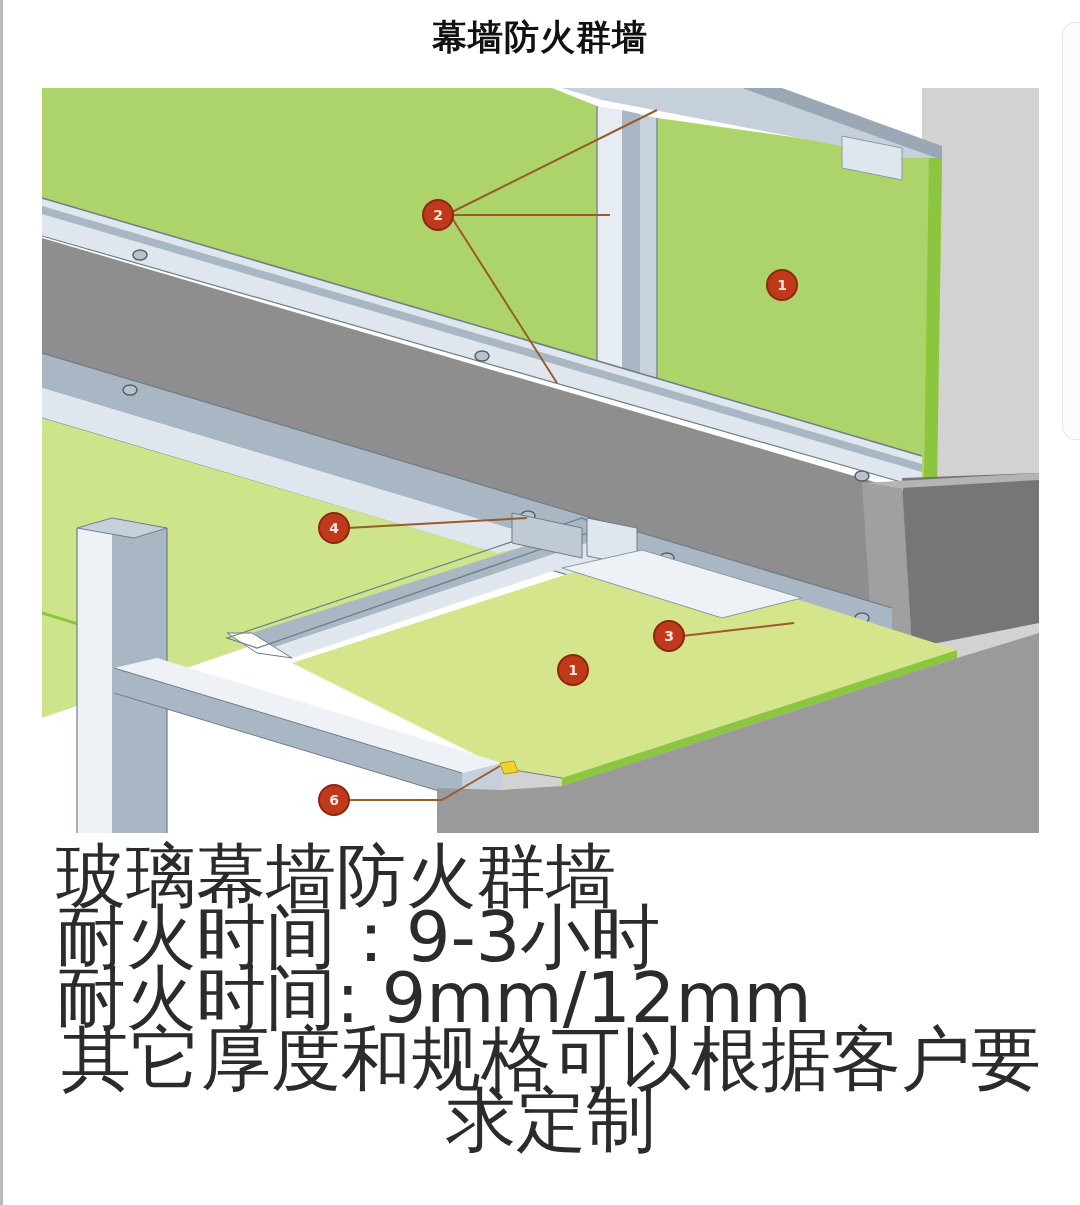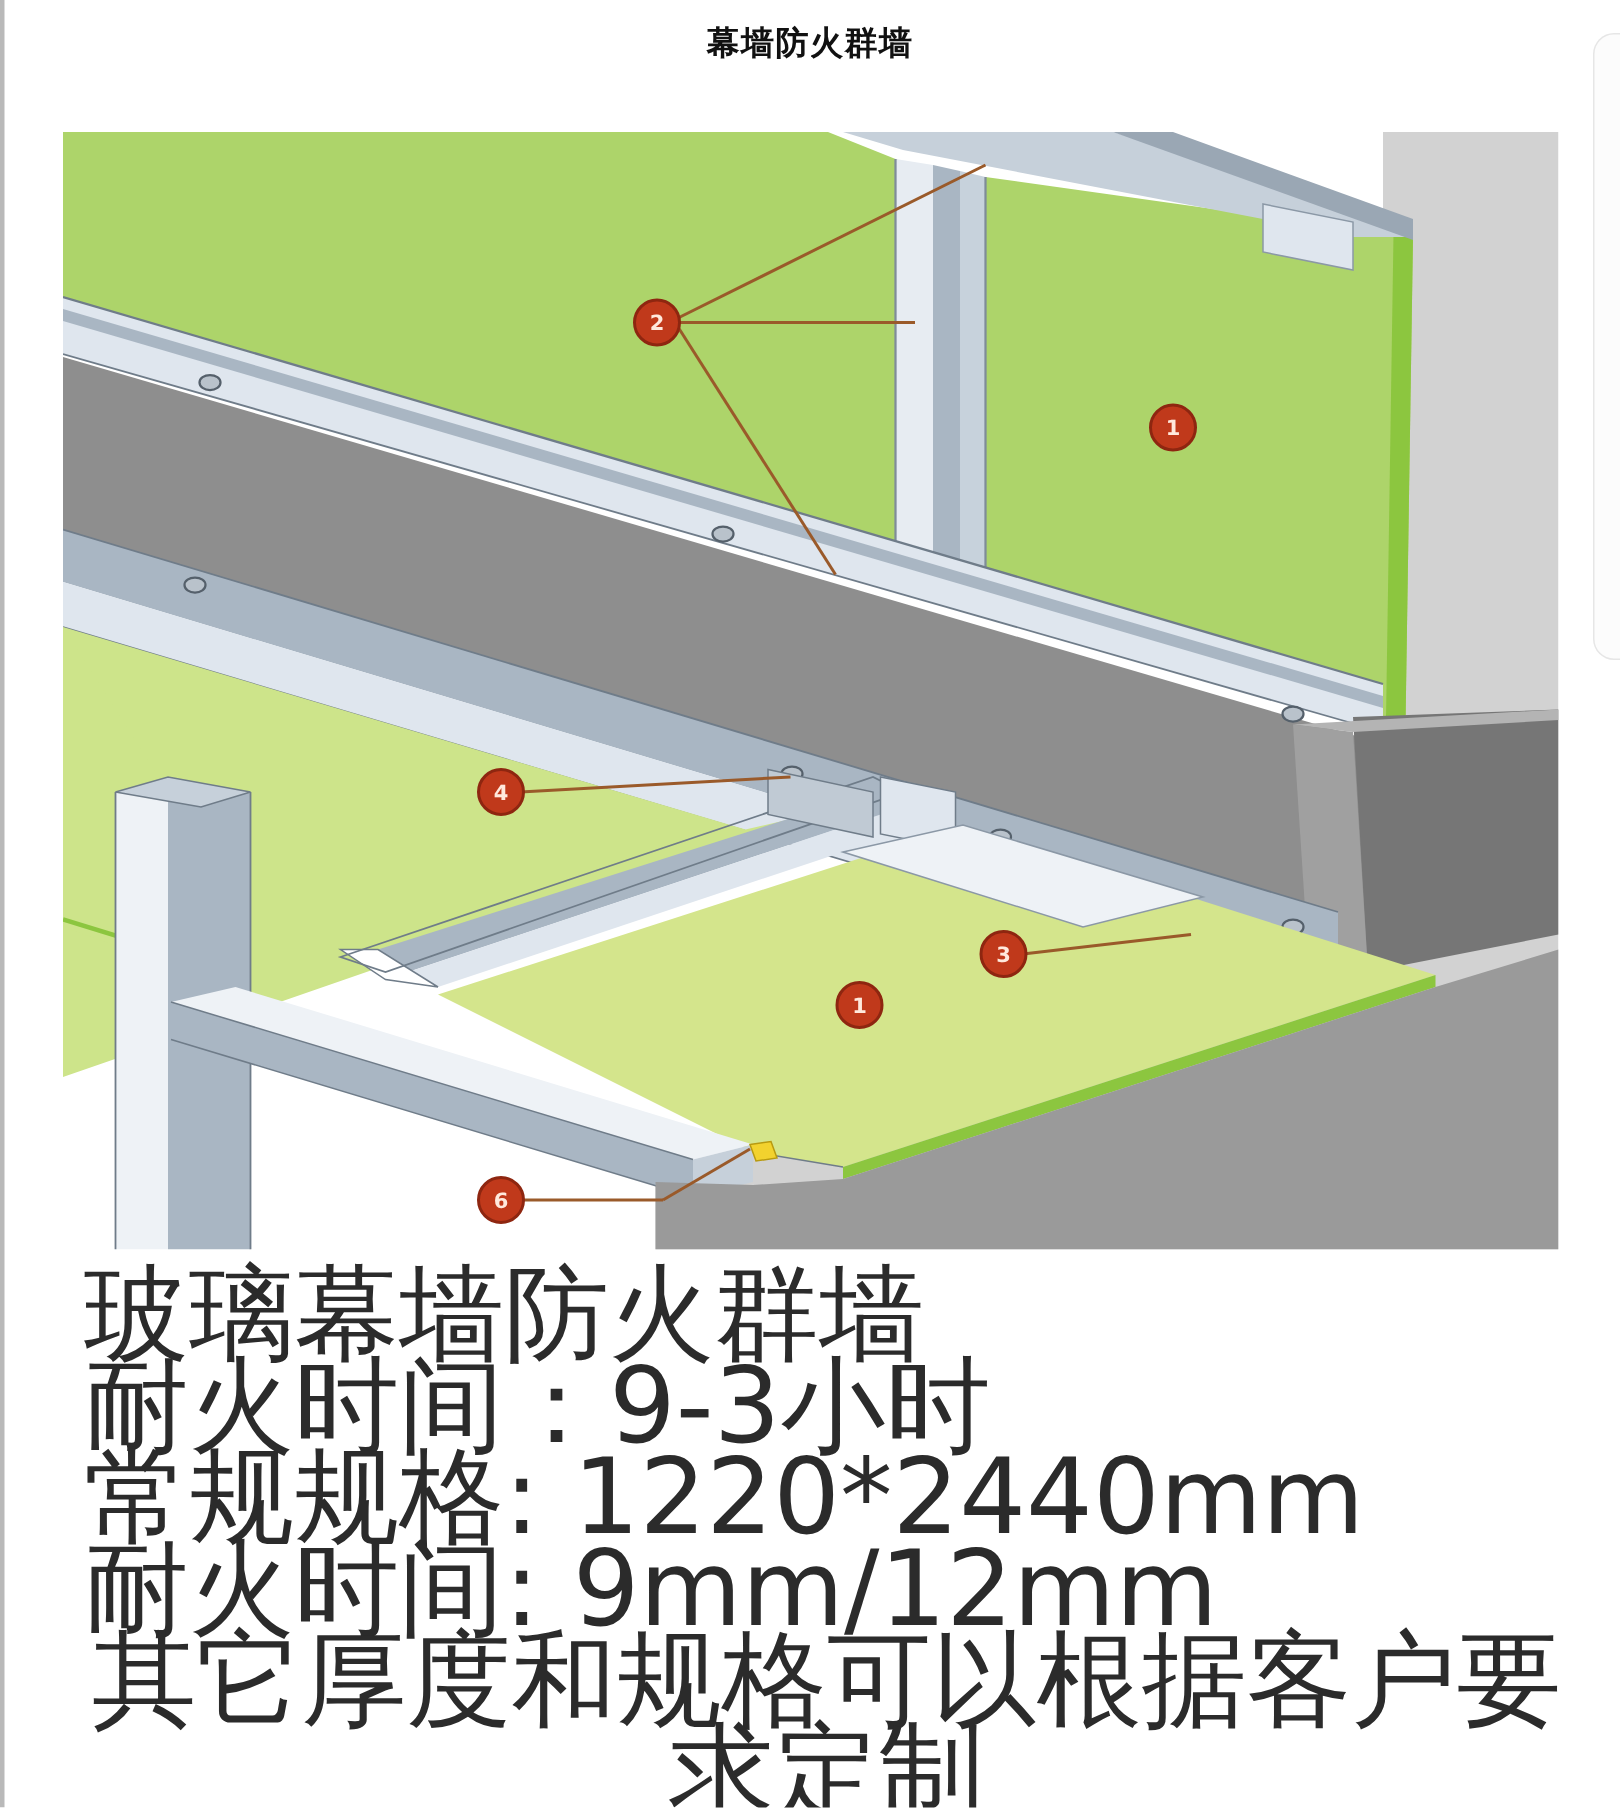--- a/index.html
+++ b/index.html
@@ -7,21 +7,21 @@
     width: 1080px; height: 1205px; overflow: hidden;
     background: #ffffff; position: relative;
     font-family: "DejaVu Sans", "Liberation Sans", sans-serif;
   }
   .left-edge {
     position: absolute; left: 0; top: 0; width: 3px; height: 1205px;
     background: #b9b9b9;
   }
   .page-title {
     position: absolute; left: 0; top: 14px; width: 1080px;
-    text-align: center; font-size: 22px; font-weight: bold; color: #111;
+    text-align: center; font-size: 35px; font-weight: bold; color: #111;
     letter-spacing: 1px;
   }
   .scrollbar {
     position: absolute; left: 1062px; top: 22px; width: 22px; height: 416px;
     border: 1px solid #e6e6e6; border-right: none;
     border-radius: 14px 0 0 14px; background: #fcfcfc;
   }
   .diagram {
     position: absolute; left: 42px; top: 88px; width: 997px; height: 745px;
   }
@@ -165,16 +165,15 @@
     <g>
       <circle cx="292" cy="712" r="15" fill="#c0391b" stroke="#8e2610" stroke-width="2"></circle>
       <text x="292" y="717" text-anchor="middle" class="badge-text">6</text>
     </g>
   </svg>
 </div>
 
 <div class="spec-block">
   <div class="spec-line">玻璃幕墙防火群墙</div>
   <div class="spec-line">耐火时间：9-3小时</div>
-  <div class="spec-line">常规规格: 1220*2440mm</div>
   <div class="spec-line">耐火时间: 9mm/12mm</div>
   <div class="spec-line wrap">其它厚度和规格可以根据客户要求定制</div>
 </div>
 
 </body></html>

